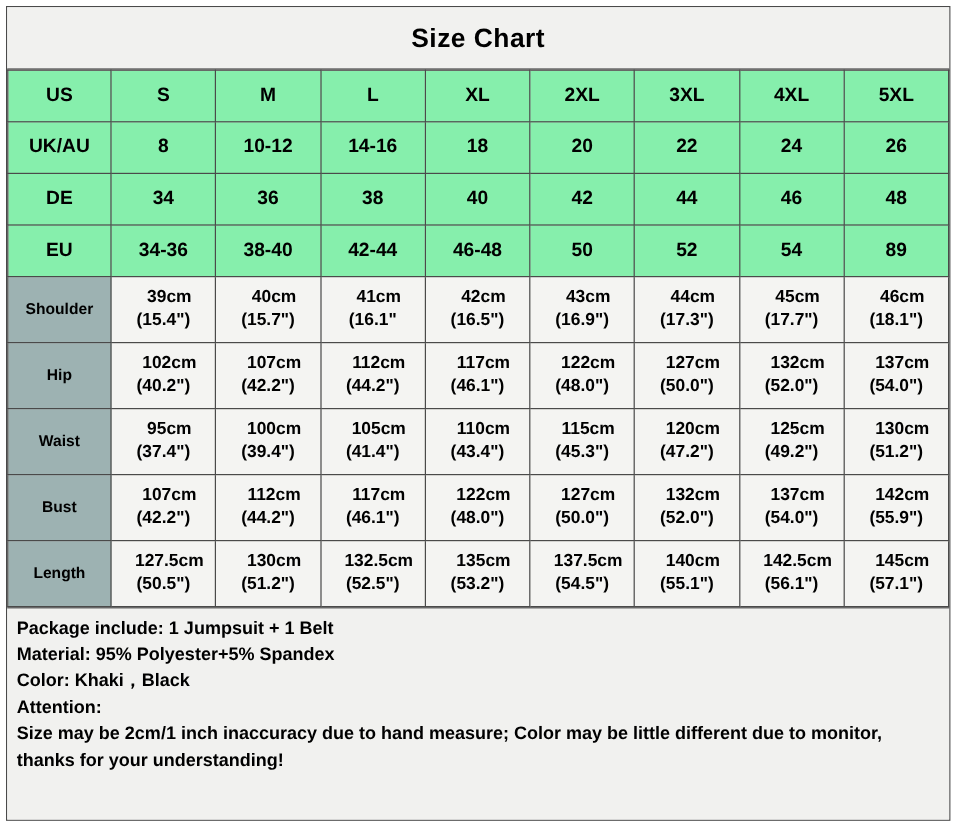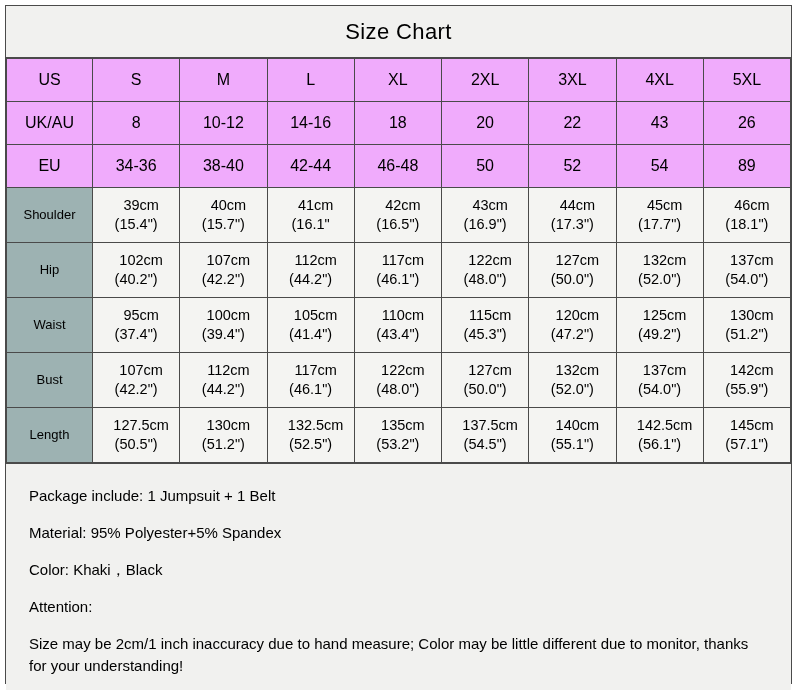--- a/index.html
+++ b/index.html
@@ -15,20 +15,21 @@
     overflow: hidden;
   }
 
   #root {
     position: relative;
     width: 800px;
     height: 690px;
     box-sizing: border-box;
     padding: 5px 8px 6px 5px;
     background: #ffffff;
+    font-weight: bold;
   }
 
   .figure {
     width: 100%;
     height: 100%;
     box-sizing: border-box;
     border: 1px solid #4a4a4a;
     background: #f1f1ef;
     display: flex;
     flex-direction: column;
@@ -63,21 +64,21 @@
     padding: 0;
     color: #000;
   }
   .size-table td.first-col {
     width: 85px;
   }
 
   
   tr.size-row td {
     height: 42px;
-    background: #f0abfc;
+    background: #86efac;
     font-size: 16px;
     margin-left: 34px;
   }
   tr.size-row td.first-col {
     font-size: 16px;
   }
 
   
   tr.meas-row td {
     height: 54px;
@@ -96,21 +97,21 @@
   .notes {
     flex: 1 1 auto;
     background: #f1f1ef;
     border-top: 1px solid #4a4a4a;
     padding: 6px 8px 4px 8px;
     box-sizing: border-box;
     font-size: 15px;
     line-height: 1.47;
   }
   .notes p {
-    margin: 15px;
+    margin: 0;
     white-space: pre-wrap;
   }
 </style>
 </head>
 <body>
 
 <div id="root">
   <div class="figure">
 
     <div class="title-bar">
@@ -133,24 +134,35 @@
         </tr>
 
         <tr class="size-row">
           <td class="first-col">UK/AU</td>
           <td>8</td>
           <td>10-12</td>
           <td>14-16</td>
           <td>18</td>
           <td>20</td>
           <td>22</td>
-          <td>43</td>
+          <td>24</td>
           <td>26</td>
         </tr>
 
+        <tr class="size-row">
+          <td class="first-col">DE</td>
+          <td>34</td>
+          <td>36</td>
+          <td>38</td>
+          <td>40</td>
+          <td>42</td>
+          <td>44</td>
+          <td>46</td>
+          <td>48</td>
+        </tr>
 
         <tr class="size-row">
           <td class="first-col">EU</td>
           <td>34-36</td>
           <td>38-40</td>
           <td>42-44</td>
           <td>46-48</td>
           <td>50</td>
           <td>52</td>
           <td>54</td>

